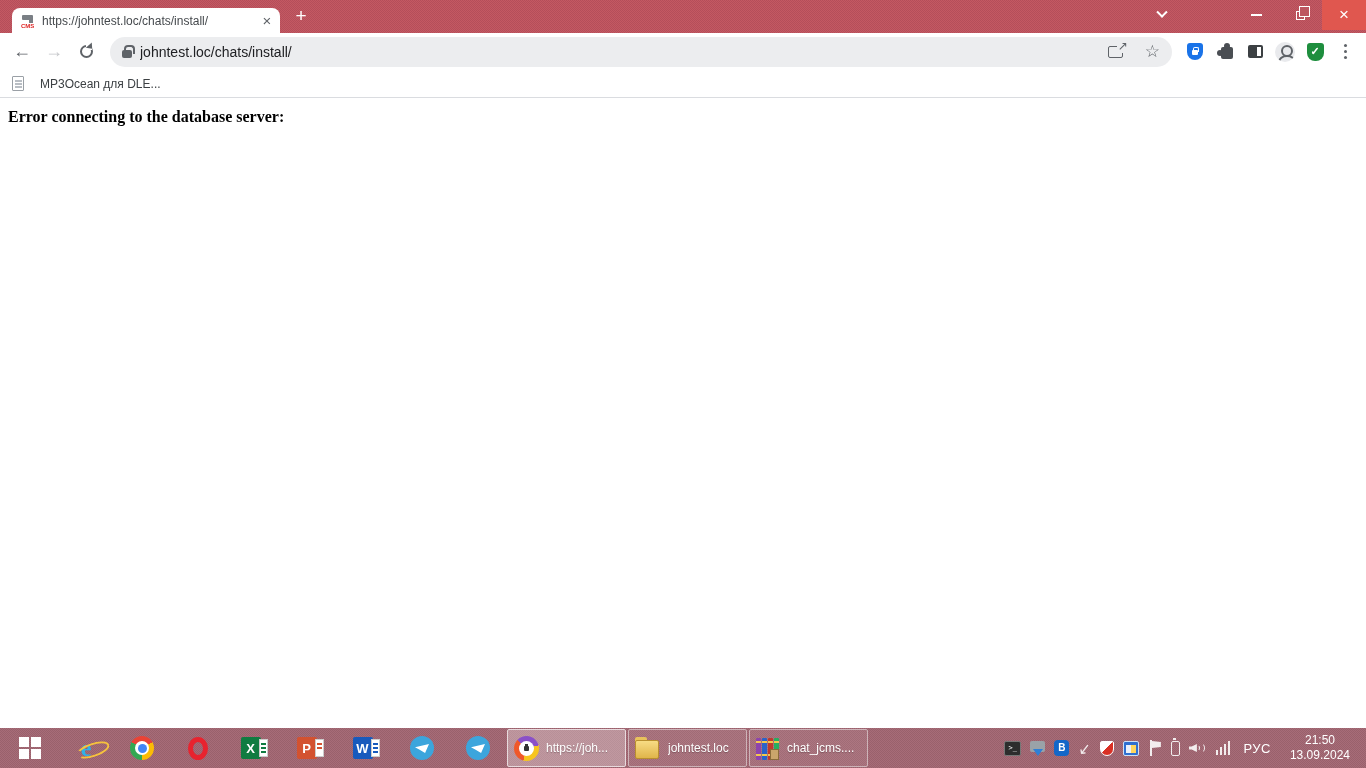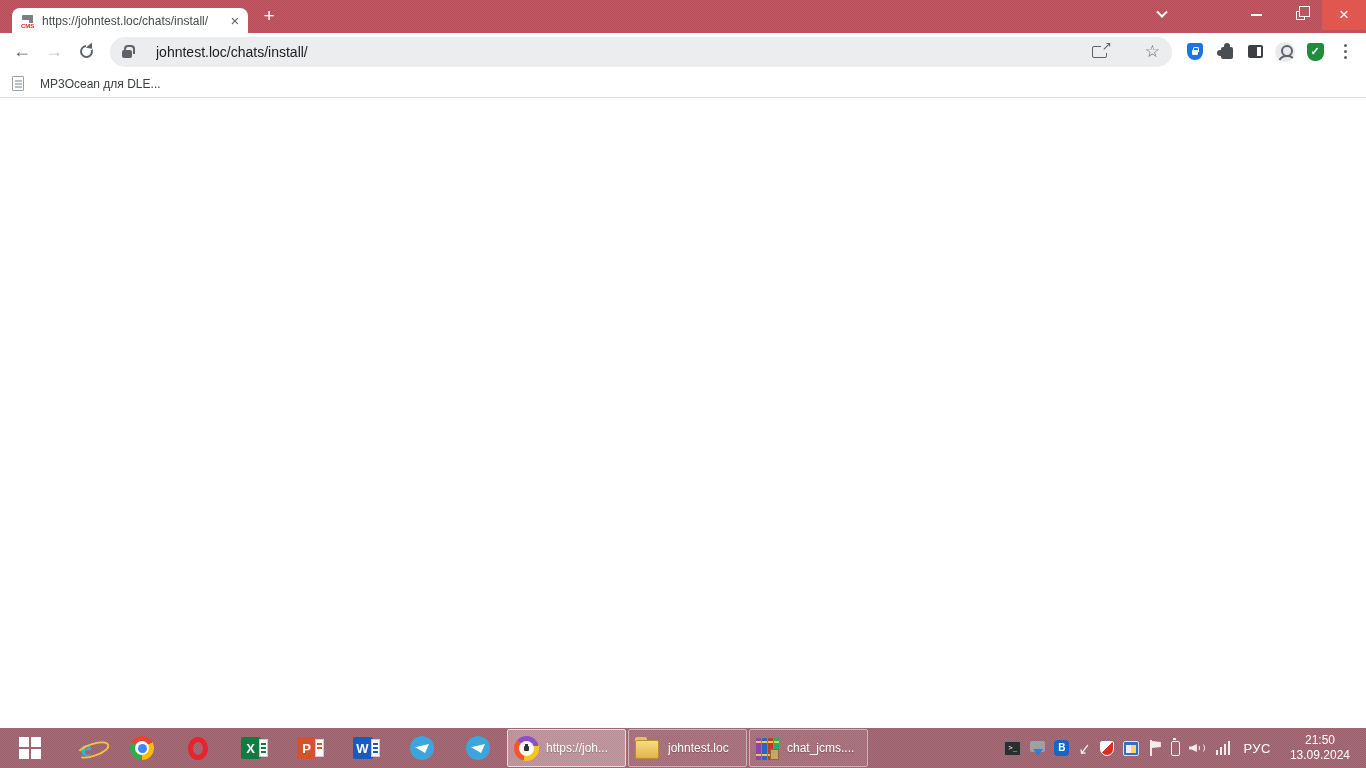--- a/index.html
+++ b/index.html
@@ -8,21 +8,21 @@
 
   
   .titlebar {
     height:33px; flex:0 0 33px; position:relative;
     background:#bd5560;
     background-image:repeating-conic-gradient(#c45962 0 25%, #b44e5a 0 50%);
     background-size:2px 2px;
     display:flex; align-items:flex-end;
   }
   .tab {
-    margin-left:12px; width:236px; height:25px; background:#fff;
+    margin-left:12px; width:268px; height:25px; background:#fff;
     border-radius:8px 8px 0 0; display:flex; align-items:center; padding:0 6px 0 8px; gap:6px;
   }
   .favicon-cms { width:16px; height:16px; position:relative; flex:0 0 16px; }
   .favicon-cms .j { position:absolute; top:2px; left:2px; width:11px; height:5px; background:#7a7f85; border-radius:1px; }
   .favicon-cms .j:after { content:""; position:absolute; right:0; top:3px; width:4px; height:5px; background:#7a7f85; }
   .favicon-cms .cms { position:absolute; bottom:0; left:1px; font-size:6px; font-weight:bold; color:#d22; letter-spacing:0; }
   .tab-title { flex:1; font-size:12px; color:#45494d; white-space:nowrap; overflow:hidden; }
   .tab-close { flex:0 0 14px; font-size:15px; line-height:14px; color:#5f6368; text-align:center; cursor:pointer; }
   .newtab { width:26px; height:26px; margin:0 0 3px 8px; color:#fff; font-size:19px; line-height:24px; text-align:center; border-radius:50%; }
   .win-controls { position:absolute; right:0; top:0; height:30px; display:flex; align-items:stretch; }
@@ -34,21 +34,21 @@
   .wc-restore i:before { content:""; position:absolute; left:2px; bottom:2px; width:9px; height:9px; border:1.5px solid #fff; background:#bd5560; }
   .wc-close { background:#e0574f; font-size:17px; }
 
   
   .toolbar { height:37px; flex:0 0 37px; background:#fff; display:flex; align-items:center; padding:0 8px; gap:4px; }
   .nav-btn { width:28px; height:28px; display:flex; align-items:center; justify-content:center; font-size:18px; color:#5f6368; border-radius:50%; }
   .nav-btn.disabled { color:#c6c8cb; }
   .reload-ico { width:13px; height:13px; border:2px solid #5f6368; border-radius:50%; position:relative; }
   .reload-ico:before { content:""; position:absolute; top:-3px; right:-1px; width:6px; height:6px; background:#fff; }
   .reload-ico:after { content:""; position:absolute; top:-4px; right:-2px; border-left:5px solid #5f6368; border-top:4px solid transparent; border-bottom:4px solid transparent; transform:rotate(48deg); }
-  .omnibox { flex:1; height:30px; margin:0 6px; background:#ecedef; border-radius:15px; display:flex; align-items:center; padding:0 12px; gap:24px; }
+  .omnibox { flex:1; height:30px; margin:0 6px; background:#ecedef; border-radius:15px; display:flex; align-items:center; padding:0 12px; gap:8px; }
   .lock-ico { width:10px; height:8px; background:#5f6368; border-radius:2px; position:relative; margin-top:4px; flex:0 0 10px; }
   .lock-ico:before { content:""; position:absolute; left:1.5px; top:-5px; width:7px; height:7px; border:2px solid #5f6368; border-bottom:none; border-radius:4px 4px 0 0; }
   .url-text { flex:1; font-size:14px; color:#202124; white-space:nowrap; overflow:hidden; }
   .share-ico { width:15px; height:12px; border:1.7px solid #5f6368; border-radius:2px; position:relative; margin-right:14px; }
   .share-ico:before { content:"↗"; position:absolute; top:-8px; right:-6px; font-size:12px; color:#5f6368; background:#ecedef; padding-left:1px; }
   .star-ico { font-size:17px; color:#5f6368; line-height:1; }
   .ext { width:26px; height:26px; display:flex; align-items:center; justify-content:center; }
   .shield-blue { width:16px; height:17px; background:#1a73e8; border-radius:3px 3px 8px 8px; display:flex; align-items:center; justify-content:center; }
   .shield-blue .mini-lock { width:6px; height:5px; background:#fff; border-radius:1px; position:relative; margin-top:2px; }
   .shield-blue .mini-lock:before { content:""; position:absolute; left:1px; top:-3px; width:4px; height:4px; border:1px solid #fff; border-bottom:none; border-radius:2px 2px 0 0; }
@@ -215,20 +215,21 @@
         <span class="dots-ico"></span>
       </div>
   </div>
 
   <div class="bookmarks">
     <span class="doc-ico"></span>
     <span class="bm-label">MP3Ocean для DLE...</span>
   </div>
 
   <div class="page">
+    <div class="err-title">Error connecting to the database server:</div>
   </div>
 
   <div class="taskbar">
     <div class="tb-icon-btn">
       <span class="win-logo">
           <i></i>
           <i></i>
           <i></i>
           <i></i>
         </span>

